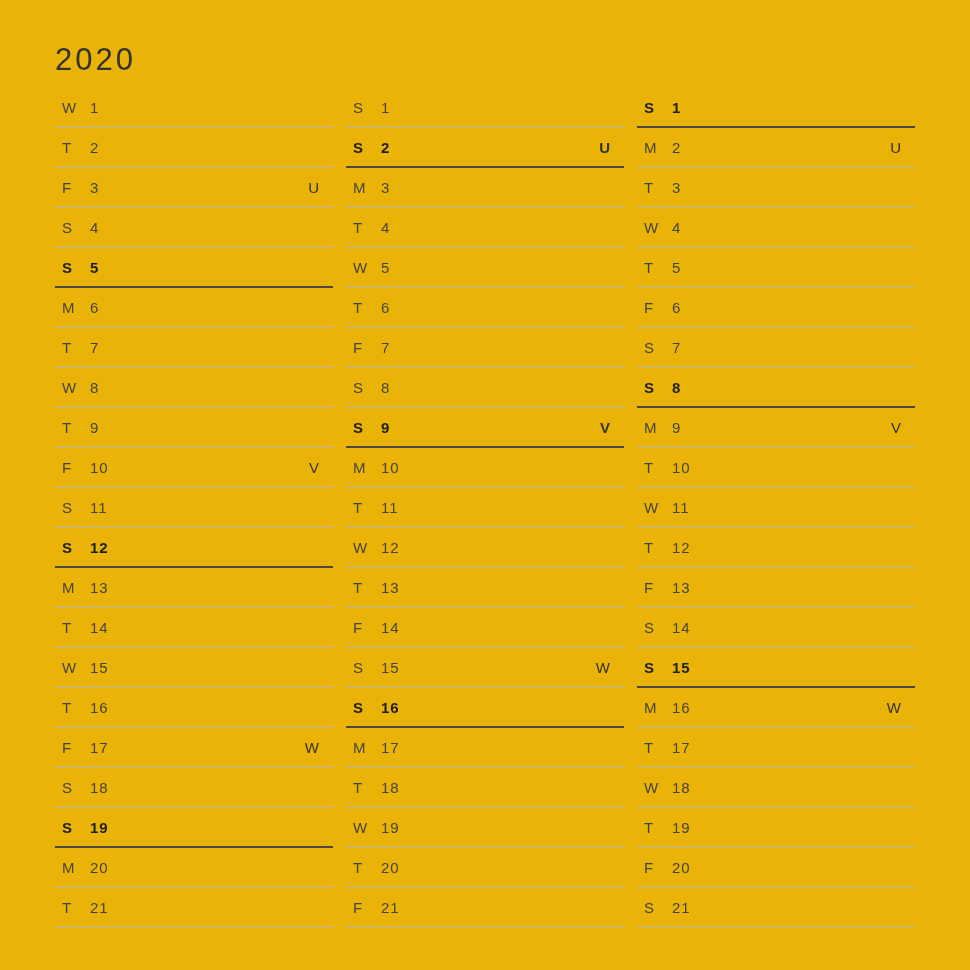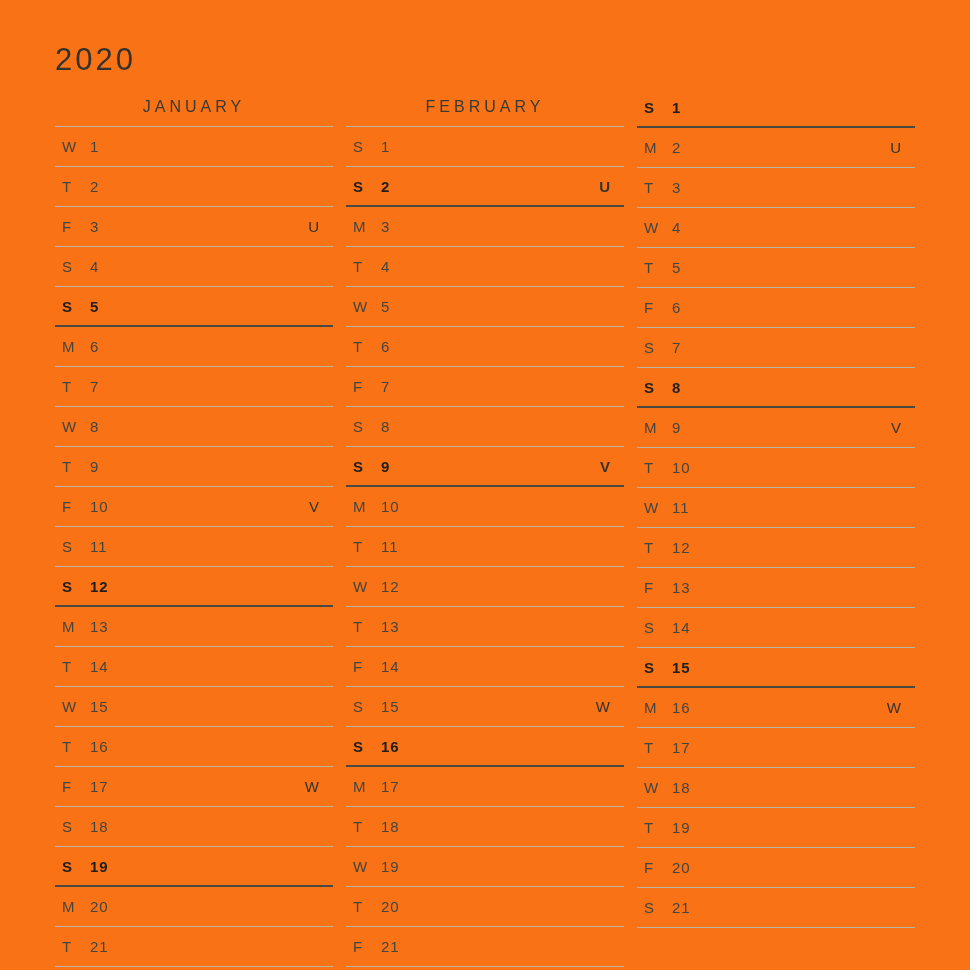--- a/index.html
+++ b/index.html
@@ -1,20 +1,20 @@
 <!DOCTYPE html>
 <html><head>
 <meta charset="utf-8">
 <style>
   html, body { margin: 0; padding: 0; }
   .page {
     position: relative;
     width: 970px;
     height: 970px;
-    background: #f97316;
+    background: #eab308;
     overflow: hidden;
     font-family: "Liberation Sans", sans-serif;
     color: #33322d;
   }
   .year-title {
     position: absolute;
     left: 55px;
     top: 42px;
     font-size: 31px;
     letter-spacing: 3px;
@@ -59,21 +59,20 @@
     border-bottom: 2px solid #4b4a42;
   }
 </style>
 </head>
 <body>
 
 <div class="page">
   <div class="year-title">2020</div>
   <div class="columns">
     <div class="month">
-      <div class="month-name">JANUARY</div>
       <div class="rows">
           <div class="row">
             <span class="dl">W</span>
             <span class="dn">1</span>
             <span class="mark"></span>
           </div>
           <div class="row">
             <span class="dl">T</span>
             <span class="dn">2</span>
             <span class="mark"></span>
@@ -169,21 +168,20 @@
             <span class="mark"></span>
           </div>
           <div class="row">
             <span class="dl">T</span>
             <span class="dn">21</span>
             <span class="mark"></span>
           </div>
         </div>
     </div>
     <div class="month">
-      <div class="month-name">FEBRUARY</div>
       <div class="rows">
           <div class="row">
             <span class="dl">S</span>
             <span class="dn">1</span>
             <span class="mark"></span>
           </div>
           <div class="row sun">
             <span class="dl">S</span>
             <span class="dn">2</span>
             <span class="mark">U</span>

